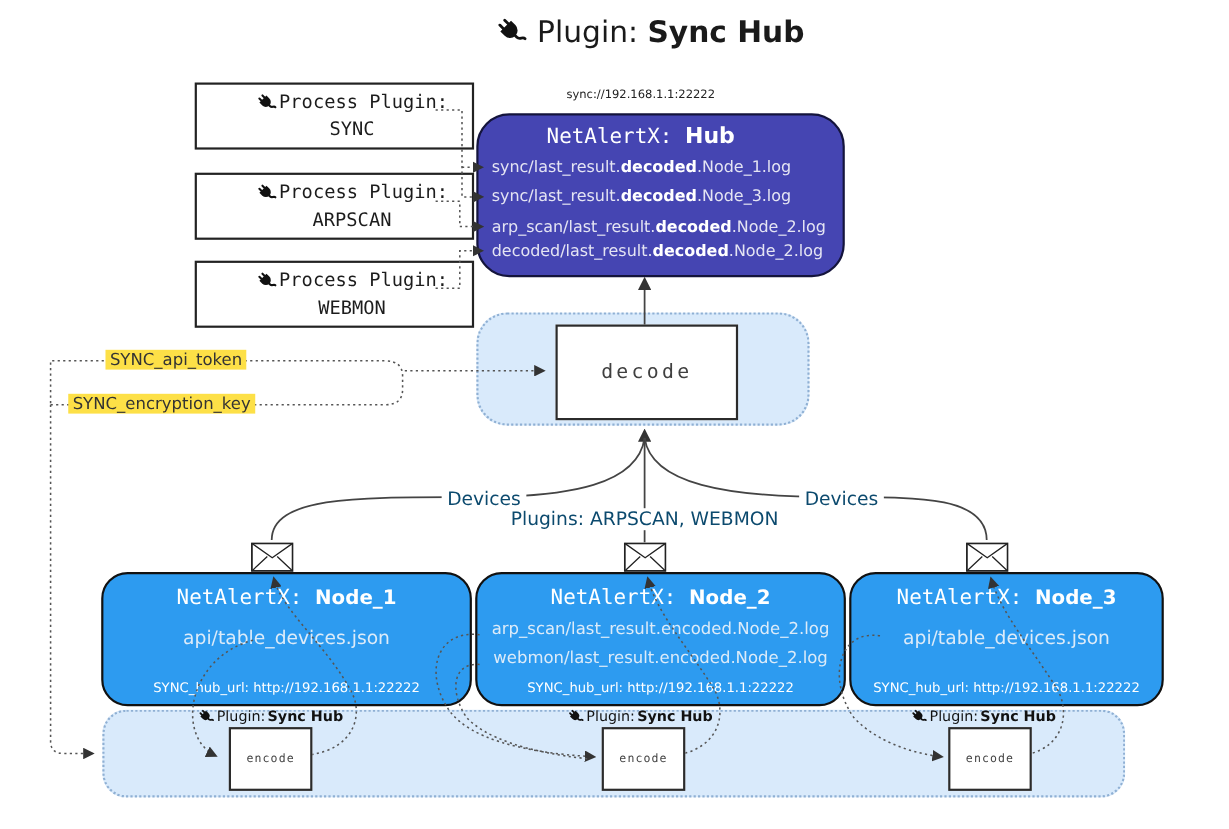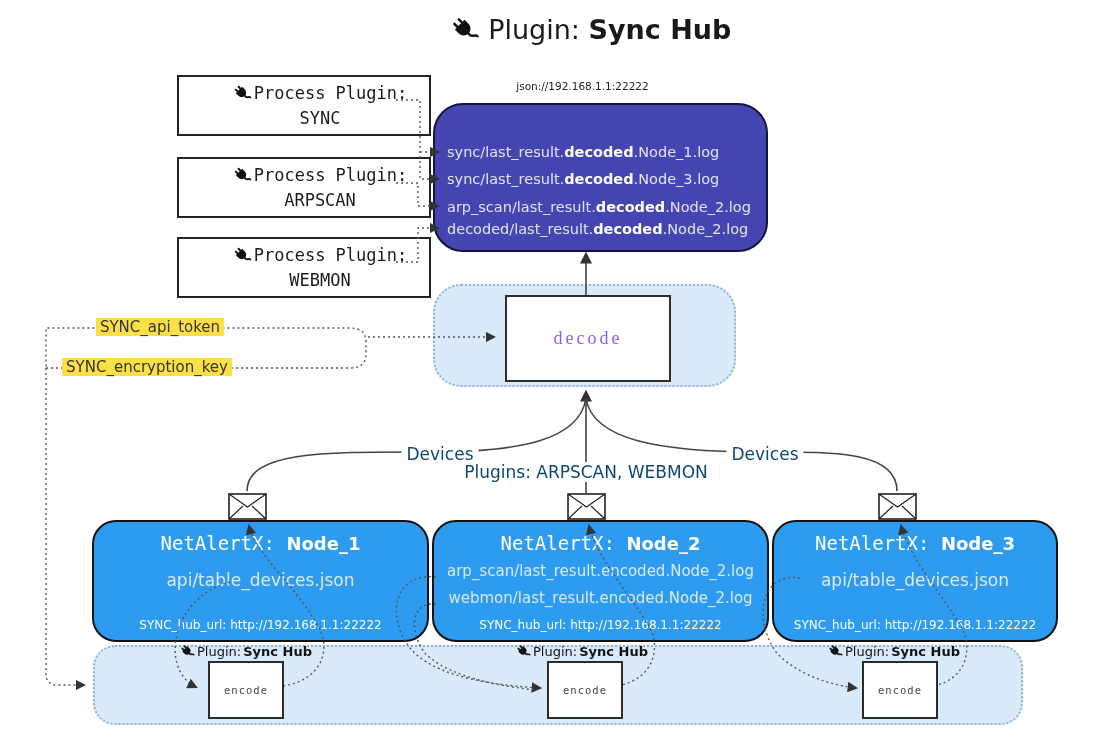--- a/index.html
+++ b/index.html
@@ -29,21 +29,21 @@
   .hub-url{left:433px;top:80px;width:299px;text-align:center;font-size:10.5px;color:#222;}
   .hub-title{left:433px;top:111px;width:299px;text-align:center;color:#fff;font-size:19px;}
   .hub-title .bold{font-family:"DejaVu Sans","Liberation Sans",sans-serif;font-weight:bold;font-size:20px;}
   .hub-item{left:447px;width:285px;font-size:14.5px;color:#e4e4f3;white-space:nowrap;}
   .hub-item b{color:#ffffff;}
 
   
   .dpanel{left:433px;top:284px;width:303px;height:103px;background:var(--panel-fill);
           border:2px dotted var(--panel-border);border-radius:28px;box-sizing:border-box;}
   .dbox{left:505px;top:295px;width:162px;height:83px;background:#fff;border:2px solid #2b2b2b;
-        display:flex;align-items:center;justify-content:center;font-size:18px;letter-spacing:3px;color:#8b5cf6;font-family:Liberation Serif, serif;}
+        display:flex;align-items:center;justify-content:center;font-size:18px;letter-spacing:3px;color:#404040;}
 
   
   .linelabel{background:#fff;padding:0 5px;font-size:17px;color:#0c4a6e;white-space:nowrap;
              transform:translateX(-50%);z-index:4;}
   .keylabel{background:#fde047;padding:0 4px;font-size:15px;color:#333;white-space:nowrap;
             transform:translateX(-50%);z-index:4;}
 
   
   .node{background:var(--node-fill);border:2px solid #111;border-radius:24px;color:#fff;}
   .node-title{position:absolute;top:10px;left:0;width:100%;text-align:center;font-size:19px;color:#fff;}
@@ -115,22 +115,23 @@
             <path d="M9.5 2.5 V7 M14.5 2.5 V7"></path>
             <path d="M7.5 7 h9 v3.5 a4.5 4.5 0 0 1 -9 0 z" fill="#111"></path>
             <path d="M12 15 v2.5 c0 3 3.5 2.5 3.5 5"></path>
           </g>
         </svg>
         <span>Process Plugin:</span>
       </div>
     <div>WEBMON</div>
   </div>
 
-  <div class="abs hub-url">json://192.168.1.1:22222</div>
+  <div class="abs hub-url">sync://192.168.1.1:22222</div>
   <div class="abs hub boxlayer"></div>
+  <div class="abs hub-title mono toplayer"><span>NetAlertX: </span><span class="bold">Hub</span></div>
   <div class="abs hub-item toplayer" style="top:144px;"><span>sync/last_result.</span><b>decoded</b><span>.Node_1.log</span></div>
   <div class="abs hub-item toplayer" style="top:171px;"><span>sync/last_result.</span><b>decoded</b><span>.Node_3.log</span></div>
   <div class="abs hub-item toplayer" style="top:199px;"><span>arp_scan/last_result.</span><b>decoded</b><span>.Node_2.log</span></div>
   <div class="abs hub-item toplayer" style="top:221px;"><span>decoded/last_result.</span><b>decoded</b><span>.Node_2.log</span></div>
 
   <div class="abs dpanel boxlayer"></div>
   <div class="abs dbox mono toplayer">
       <span>decode</span>
     </div>
 

